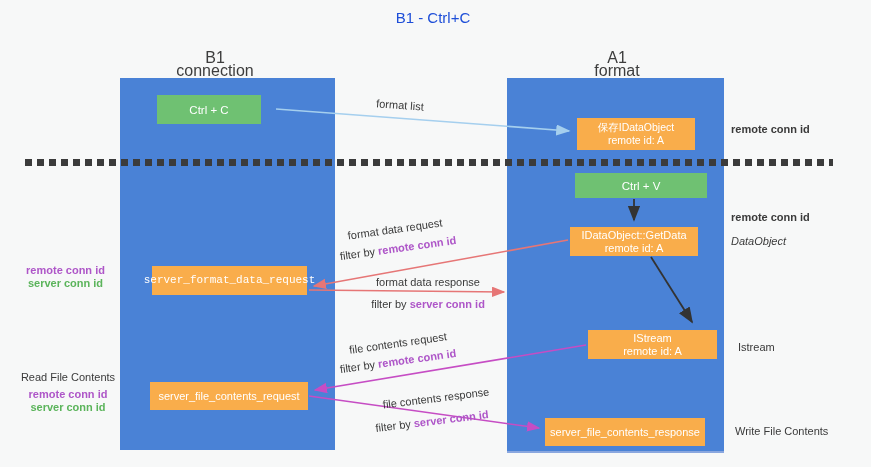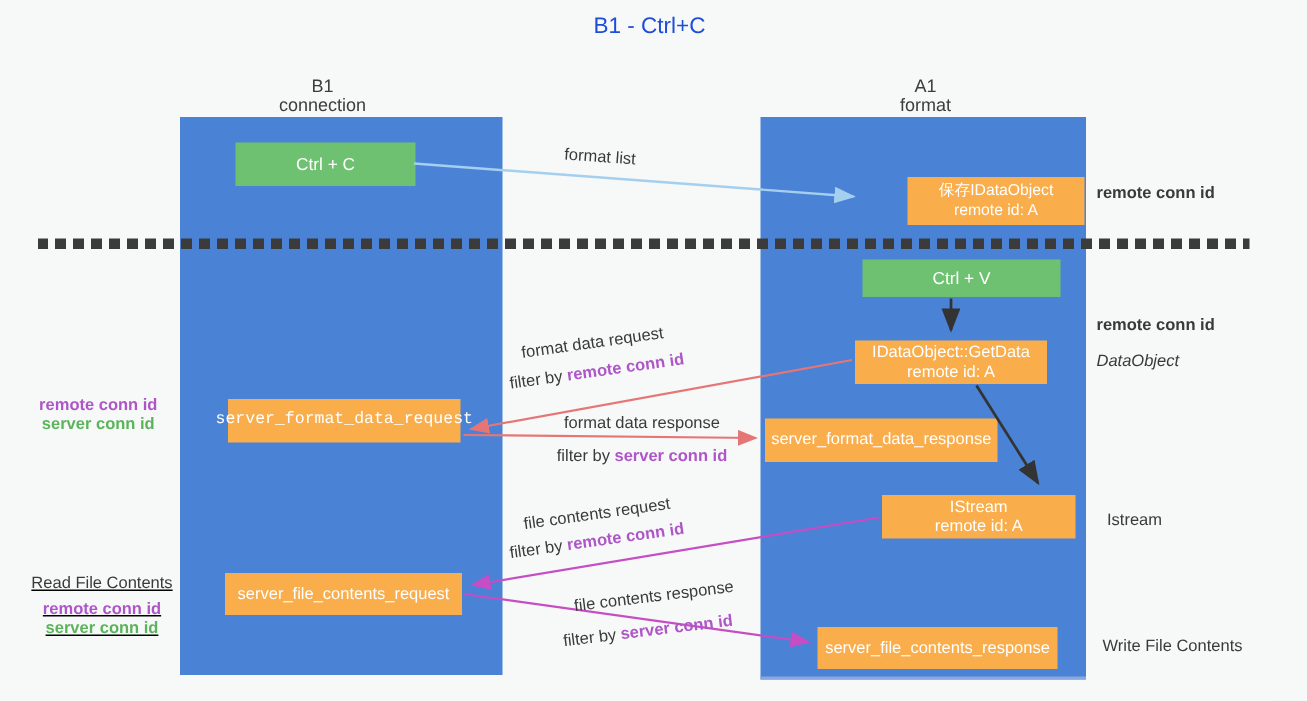--- a/index.html
+++ b/index.html
@@ -8,21 +8,21 @@
     position:relative; width:871px; height:467px;
     background:#f7f8f8; overflow:hidden;
     font-family:"Liberation Sans", sans-serif;
   }
   .title {
     position:absolute; left:333px; top:7px; width:200px;
     text-align:center; font-size:15px; color:#1d4ed8; line-height:22px;
   }
   .lane-header {
     position:absolute; width:140px; text-align:center;
-    font-size:12px; color:#3d3d3d; line-height:13px;
+    font-size:16px; color:#3d3d3d; line-height:13px;
   }
   .lane {
     position:absolute; background:#4a82d6; z-index:1;
   }
   .lane-right { border-bottom:2px solid #8aa7df; }
   .dashed-line {
     position:absolute; left:25px; top:159px; width:808px; height:7px; z-index:2;
     background:repeating-linear-gradient(90deg,#3b3b3b 0 7px,transparent 7px 12px);
   }
   .node {
@@ -57,45 +57,42 @@
   <div class="lane-header" style="left:547px; top:51px;">
     <div>A1</div>
     <div>format</div>
   </div>
 
   <div class="lane" style="left:120px; top:78px; width:215px; height:372px;"></div>
   <div class="lane lane-right" style="left:507px; top:78px; width:217px; height:375px;"></div>
 
   <div class="dashed-line"></div>
 
-  <div class="node node-green" style="left:157px; top:95px; width:120px; height:29px;">
+  <div class="node node-green" style="left:157px; top:95px; width:104px; height:29px;">
     <div>Ctrl + C</div>
   </div>
 
-  <div class="node node-orange" style="left:577px; top:118px; width:118px; height:32px; font-size:10.5px;margin-left:28px;">
+  <div class="node node-orange" style="left:577px; top:118px; width:118px; height:32px; font-size:10.5px;">
     <div>保存IDataObject</div>
     <div>remote id: A</div>
   </div>
 
   <div class="node node-green" style="left:575px; top:173px; width:132px; height:25px;">
     <div>Ctrl + V</div>
   </div>
 
   <div class="node node-orange" style="left:570px; top:227px; width:128px; height:29px;">
     <div>IDataObject::GetData</div>
     <div>remote id: A</div>
   </div>
 
   <div class="node node-orange" style="left:152px; top:266px; width:155px; height:29px;font-family:Liberation Mono, monospace;">
     <div>server_format_data_request</div>
   </div>
 
-  <div class="node node-orange" style="left:510px; top:279px; width:155px; height:29px;">
-    <div>server_format_data_response</div>
-  </div>
 
   <div class="node node-orange" style="left:588px; top:330px; width:129px; height:29px;">
     <div>IStream</div>
     <div>remote id: A</div>
   </div>
 
   <div class="node node-orange" style="left:150px; top:382px; width:158px; height:28px;">
     <div>server_file_contents_request</div>
   </div>
 
@@ -152,19 +149,19 @@
   <div class="side-lbl purple" style="left:731px; top:123px;">remote conn id</div>
   <div class="side-lbl purple" style="left:731px; top:211px;">remote conn id</div>
   <div class="side-lbl" style="left:731px; top:235px;font-style:italic;">DataObject</div>
   <div class="side-lbl" style="left:738px; top:341px;">Istream</div>
   <div class="side-lbl" style="left:735px; top:425px;text-align:right;">Write File Contents</div>
 
   <div class="side-stack" style="left:18px; top:264px; width:95px;">
     <div class="purple">remote conn id</div>
     <div class="green-txt">server conn id</div>
   </div>
-  <div class="side-stack" style="left:13px; top:383px; width:110px;text-decoration:underline;">
+  <div class="side-stack" style="left:13px; top:371px; width:110px;">
     <div style="color:#3a3a3a; margin-bottom:4px;">Read File Contents</div>
     <div class="purple">remote conn id</div>
     <div class="green-txt">server conn id</div>
   </div>
 
 </div>
 
 </body></html>

